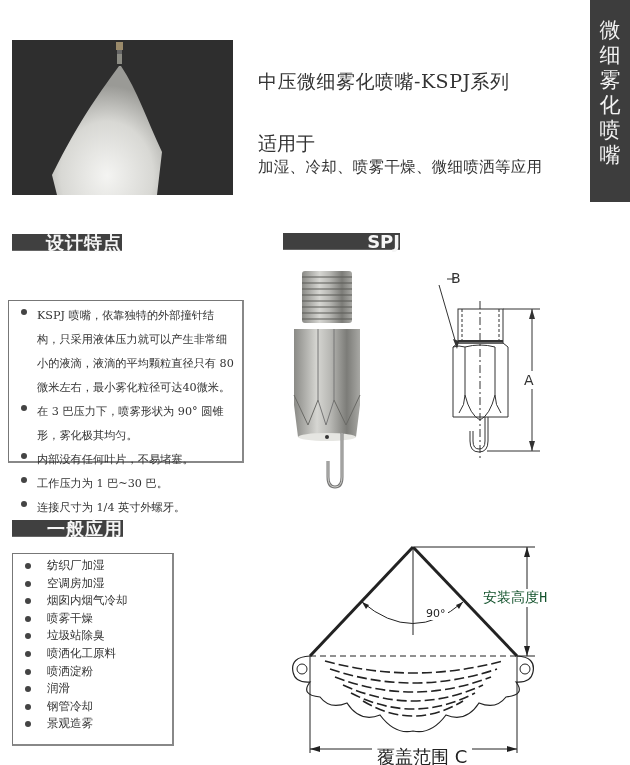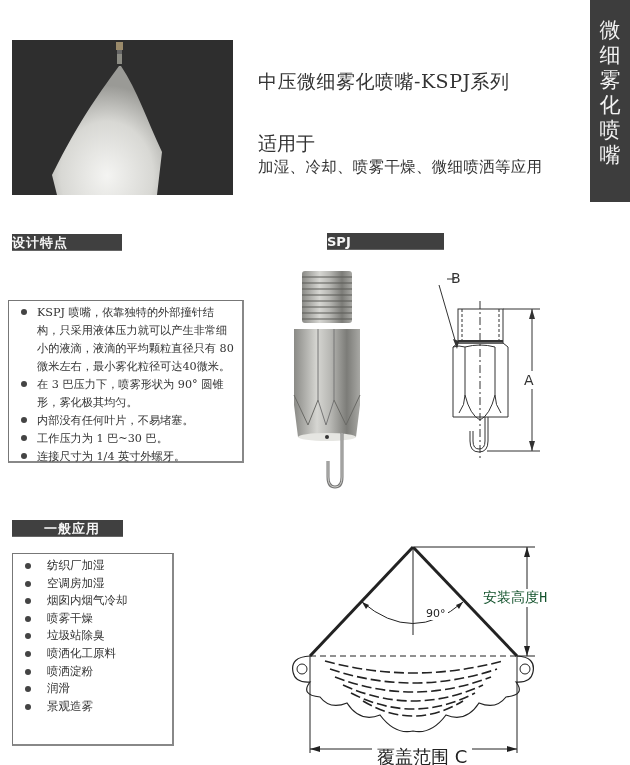--- a/index.html
+++ b/index.html
@@ -9,29 +9,29 @@
     .photo { position: absolute; left: 12px; top: 40px; width: 221px; height: 155px; background: #2e2e2e; overflow: hidden; }
     .photo svg { width: 100%; height: 100%; display: block; }
 
     .side-banner { position: absolute; left: 590px; top: 0; width: 40px; height: 202px; background: #3d3d3d; }
     .side-banner .txt { position: absolute; left: 0; top: 18px; width: 40px; color: #f2f2f2; font-family: "DejaVu Serif", serif; font-size: 21px; line-height: 25px; text-align: center; word-break: break-all; white-space: normal; padding: 0 9px; }
 
     .title { position: absolute; left: 258px; top: 69px; font-size: 19px; color: #333; letter-spacing: 0.5px; white-space: nowrap; }
     .subtitle1 { position: absolute; left: 258px; top: 131px; font-size: 19px; color: #333; white-space: nowrap; }
     .subtitle2 { position: absolute; left: 258px; top: 157px; font-size: 15.5px; color: #333; white-space: nowrap; letter-spacing: 0.3px; }
 
-    .sec-header { position: absolute; background: #404040; color: #f5f5f5; font-family: "DejaVu Sans", sans-serif; font-size: 13px; font-weight: bold; text-align: left; height: 17px; line-height: 17px; border-bottom: 1px solid #666; }
+    .sec-header { position: absolute; background: #404040; color: #f5f5f5; font-family: "DejaVu Sans", sans-serif; font-size: 18px; font-weight: bold; text-align: right; height: 17px; line-height: 17px; border-bottom: 1px solid #666; }
     .h-design { left: 12px; top: 234px; width: 110px; letter-spacing: 1px; }
-    .h-spj { left: 283px; top: 233px; width: 117px; margin-left: 44px; }
+    .h-spj { left: 283px; top: 233px; width: 117px; }
     .h-general { left: 12px; top: 520px; width: 111px; letter-spacing: 1px; padding-left: 32px; }
 
     .box { position: absolute; border: 1px solid #777; border-right: 2px solid #888; border-bottom: 2px solid #888; background: #fff; }
     .features { left: 8px; top: 300px; width: 236px; height: 163px; padding: 3px 6px 0 10px; }
     .features ul, .apps ul { list-style: none; }
-    .features li { position: relative; padding-left: 18px; font-size: 11.2px; line-height: 18px; color: #333; }
+    .features li { position: relative; padding-left: 18px; font-size: 11.2px; line-height: 24px; color: #333; }
     .features li::before, .apps li::before { content: ""; position: absolute; left: 2px; width: 6px; height: 6px; border-radius: 50%; background: #444; }
     .features li::before { top: 5px; }
     .apps { left: 12px; top: 553px; width: 162px; height: 193px; padding: 3px 12px 0 10px; }
     .apps li { position: relative; padding-left: 24px; font-size: 11.5px; line-height: 17.6px; color: #333; }
     .apps li::before { top: 6px; }
 
     .nozzle-photo { position: absolute; left: 290px; top: 265px; width: 72px; height: 225px; }
     .schematic { position: absolute; left: 425px; top: 265px; width: 130px; height: 200px; }
     .spray { position: absolute; left: 285px; top: 535px; width: 285px; height: 230px; }
     .label-b { position: absolute; left: 451px; top: 270px; font-family: "DejaVu Sans", sans-serif; font-size: 14px; color: #333; }
@@ -85,20 +85,21 @@
 <div class="box apps">
   <ul>
     <li>纺织厂加湿</li>
     <li>空调房加湿</li>
     <li>烟囱内烟气冷却</li>
     <li>喷雾干燥</li>
     <li>垃圾站除臭</li>
     <li>喷洒化工原料</li>
     <li>喷洒淀粉</li>
     <li>润滑</li>
+    <li>钢管冷却</li>
     <li>景观造雾</li>
   </ul>
 </div>
 
 <div class="nozzle-photo">
   <svg viewBox="0 0 72 225" width="72" height="225">
     <defs>
       <linearGradient id="metal" x1="0" x2="1" y1="0" y2="0">
         <stop offset="0%" stop-color="#8a8a86"></stop>
         <stop offset="35%" stop-color="#d6d6d2"></stop>

